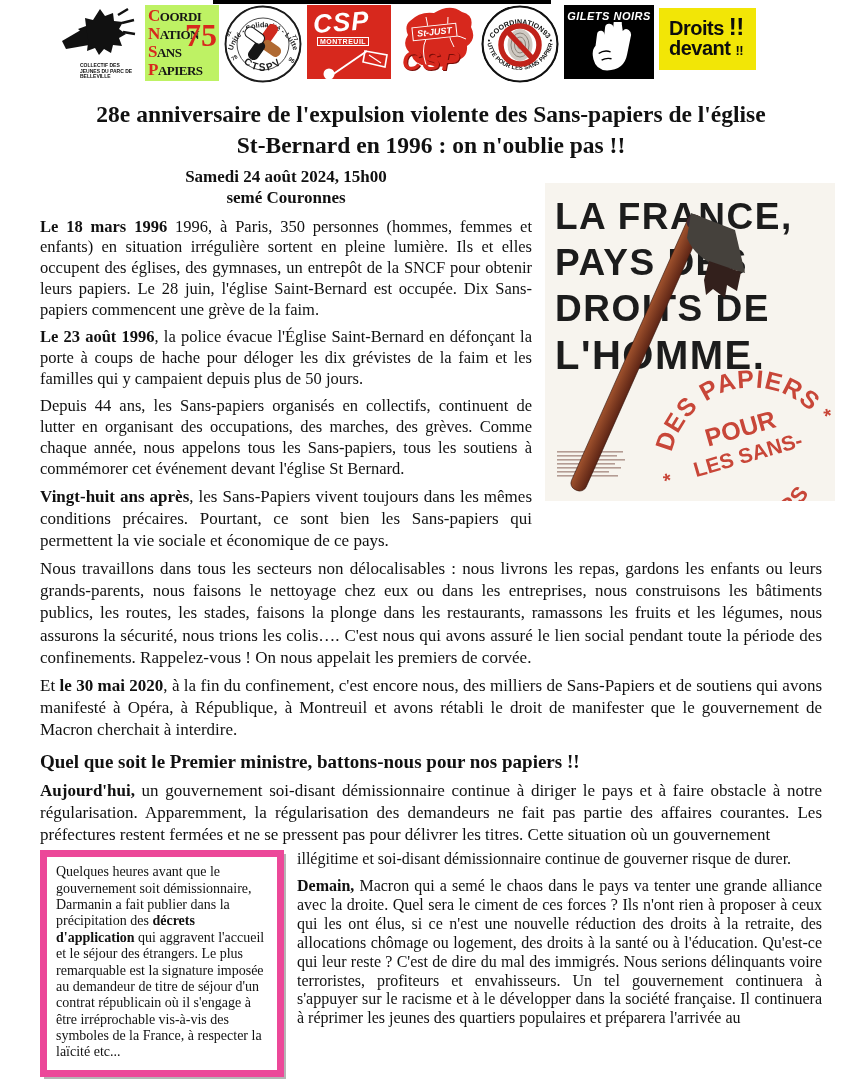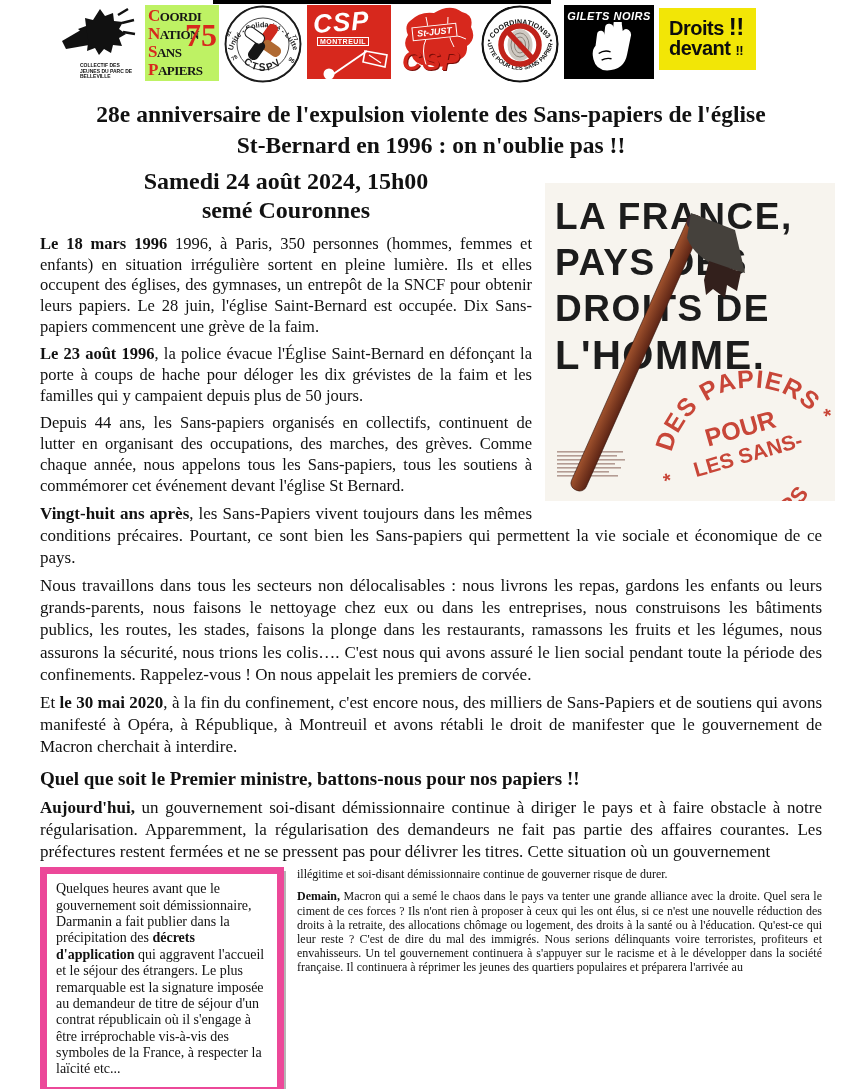--- a/index.html
+++ b/index.html
@@ -33,32 +33,32 @@
   .lg-droits{width:97px;height:62px;background:#f2e606;margin-top:3px;padding:8px 0 0 10px;box-sizing:border-box;}
   .lg-droits .t{color:#0d0d0d;font-size:20px;font-weight:900;line-height:.95;letter-spacing:-.5px;}
   .lg-droits .bang{font-size:24px;}
   .lg-droits .bang2{font-size:13px;}
 
   
   .title{margin:14px 26px 0 40px;text-align:center;font-weight:bold;font-size:23.5px;line-height:1.32;}
   .main{padding:0 26px 0 40px;}
   .poster{float:right;width:292px;height:318px;margin:16px -14px 8px 12px;}
   .event{text-align:center;font-weight:bold;margin:6px 0 8px 0;}
-  .ev1{font-size:24px;line-height:1.22;}
+  .ev1{font-size:17px;line-height:1.22;}
   .ev3{font-size:17px;line-height:1.2;margin-top:2px;}
   p{margin:0 0 6px 0;}
   .just{text-align:justify;}
   .col{font-size:16.5px;line-height:1.27;}
   .full{font-size:17px;line-height:1.3;}
   .slogan{font-size:19px;font-weight:bold;margin:10px 0 7px 0;}
   .p7{margin-bottom:4px;}
   .split{display:flex;gap:13px;margin-top:2px;}
   .note-box{flex:none;width:244px;box-sizing:border-box;border:7px solid #ec4899;
       box-shadow:3px 3px 0 -1px #b5b5b5;padding:7px 9px 9px 9px;font-size:14px;line-height:1.17;}
-  .col-right{flex:1;text-align:justify;font-size:12px;line-height:1.18;}
+  .col-right{flex:1;text-align:justify;font-size:16px;line-height:1.18;}
   .col-right p{margin:0 0 8px 0;}
   svg text{font-family:"Liberation Sans",sans-serif;}
 </style>
 </head>
 <body>
 
 <div class="page">
   <div class="top-strip"></div>
 
   <div class="logos-row">

